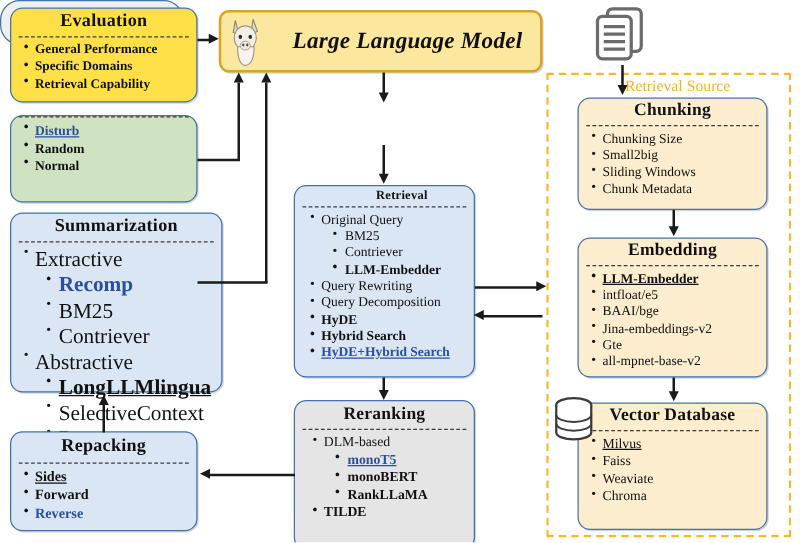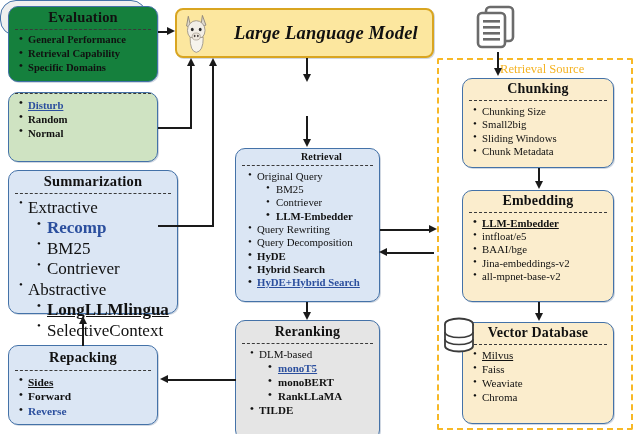--- a/index.html
+++ b/index.html
@@ -14,21 +14,21 @@
   ul{list-style:none;margin:0;padding:0;}
   li{position:relative;padding-left:11px;line-height:1.18;white-space:nowrap;color:#111;}
   li:before{content:"\2022";position:absolute;left:2px;top:-1px;font-size:11px;color:#111;}
   li.sub{padding-left:30px;}
   li.sub:before{left:20px;}
   .hl{color:#2b4f9e;}
   .bold{font-weight:bold;}
   .ul{text-decoration:underline;text-underline-offset:1px;}
 
   
-  #evaluation{left:8px;top:6px;width:150px;height:76px;background:#15803d;}
+  #evaluation{left:8px;top:6px;width:150px;height:76px;background:#fde047;}
   #evaluation .title{font-size:14.5px;padding:2px 0 3px;}
   #evaluation li{font-size:10.6px;font-weight:bold;padding-top:1.2px;}
 
   #finetune{left:8px;top:92px;width:150px;height:70px;background:#cfe3c2;}
   #finetune .title{font-size:14.5px;padding:2px 0 3px;}
   #finetune li{font-size:10.8px;font-weight:bold;padding-top:1.5px;}
 
   #summarization{left:8px;top:170px;width:170px;height:144px;background:#dbe6f4;}
   #summarization .title{font-size:14.5px;padding:2px 0 3px;}
   #summarization li{font-size:17px;padding-top:.5px;}
@@ -95,22 +95,22 @@
 
   <div id="retrieval-source"></div>
   <div id="rs-label">Retrieval Source</div>
 
   <div class="box" id="evaluation">
     <div class="title">Evaluation</div>
     <div class="divider"></div>
     <div class="body">
       <ul>
         <li>General Performance</li>
+        <li>Specific Domains</li>
         <li>Retrieval Capability</li>
-        <li>Specific Domains</li>
       </ul>
     </div>
   </div>
 
   <div class="box" id="finetune">
     <div class="divider"></div>
     <div class="body">
       <ul>
         <li class="hl ul">Disturb</li>
         <li>Random</li>
@@ -214,20 +214,21 @@
 
   <div class="box" id="embedding">
     <div class="title">Embedding</div>
     <div class="divider"></div>
     <div class="body">
       <ul>
         <li class="bold ul">LLM-Embedder</li>
         <li>intfloat/e5</li>
         <li>BAAI/bge</li>
         <li>Jina-embeddings-v2</li>
+        <li>Gte</li>
         <li>all-mpnet-base-v2</li>
       </ul>
     </div>
   </div>
 
   <div class="box" id="vectordb">
     <div class="title">Vector Database</div>
     <div class="divider"></div>
     <div class="body">
       <ul>

